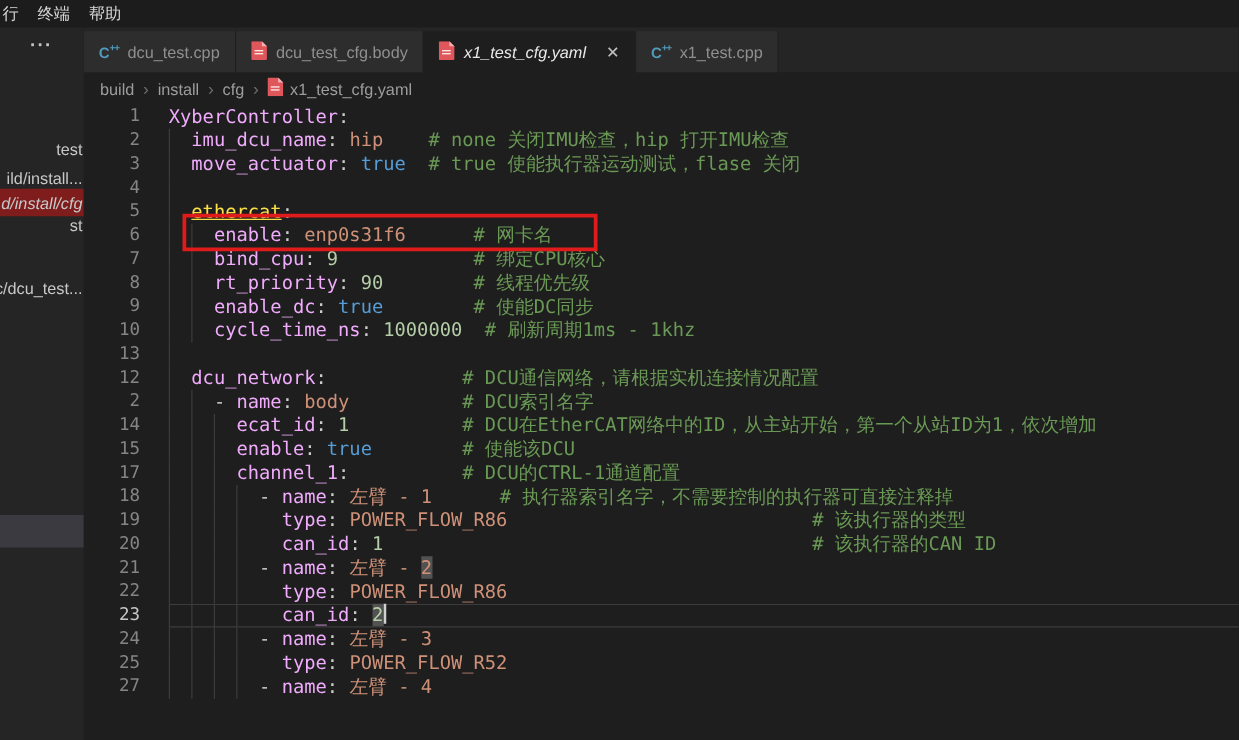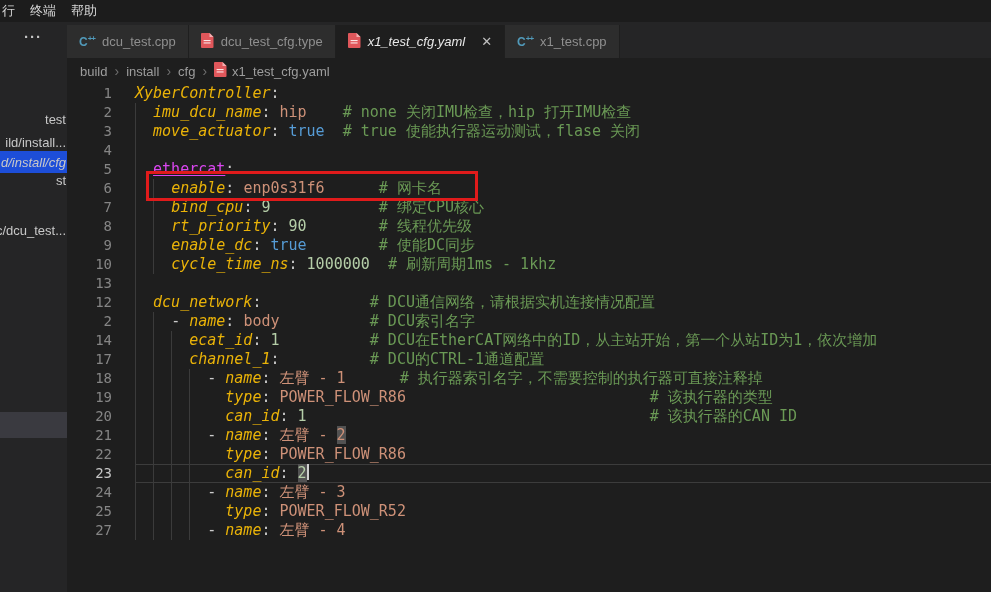--- a/index.html
+++ b/index.html
@@ -15,21 +15,21 @@
   
   .workbench { display:flex; height:570px; }
 
   
   .sidebar { width:67px; flex:none; background:#252526; position:relative; overflow:hidden; }
   .sb-dots { position:absolute; top:6px; left:24px; color:#c5c5c5; font-size:15px;
              font-weight:bold; letter-spacing:1px; cursor:pointer; }
   .sb-item { position:absolute; left:0; width:67px; height:22px; display:flex;
              justify-content:flex-end; align-items:center; overflow:hidden;
              white-space:nowrap; color:#c8c8c8; font-size:13px; padding-right:1px; cursor:pointer; }
-  .sb-item.selected { background:#1d4ed8; }
+  .sb-item.selected { background:#7f1d1d; }
   .sb-item.italic { font-style:italic; }
   .sb-emptybar { position:absolute; left:0; top:390px; width:67px; height:26px; background:#3a3a40; }
 
   
   .editor-col { flex:1; min-width:0; display:flex; flex-direction:column; }
 
   
   .tabbar { height:36px; background:#252526; display:flex; align-items:flex-end; }
   .tab { height:33px; display:flex; align-items:center; gap:7px; padding:0 12px;
          background:#2d2d2d; border-right:1px solid #1f1f1f;
@@ -50,22 +50,22 @@
   
   .code { position:relative; font-family:"DejaVu Sans Mono", monospace;
           font-size:15px; line-height:19px; }
   .line { display:flex; height:19px; white-space:pre; }
   .gutter { width:68px; flex:none; text-align:right; padding-right:23px;
             color:#858585; font-size:14px; }
   .line.active .gutter { color:#c6c6c6; }
   .ltext { flex:1; position:relative; }
   .line.active .ltext { box-shadow: inset 0 1px 0 #3c3c3c, inset 0 -1px 0 #3c3c3c; }
   .guide { position:absolute; top:0; width:1px; height:19px; background:#3b3b3b; }
-  .tok-k  { color:#eab308;font-style:italic; }
-  .tok-ku { color:#d946ef; text-decoration:underline; }
+  .tok-k  { color:#f0abfc; }
+  .tok-ku { color:#fde047; text-decoration:underline; }
   .tok-s  { color:#ce9178; }
   .tok-n  { color:#b5cea8; }
   .tok-b  { color:#569cd6; }
   .tok-c  { color:#6a9955; }
   .tok-p  { color:#cccccc; }
   .tok-hs { color:#ce9178; background:#525252; }
   .tok-hn { color:#b5cea8; background:#525252; }
   .cursor { display:inline-block; width:2px; height:16px; background:#d0d0d0;
             vertical-align:-2px; }
 
@@ -112,21 +112,21 @@
           <span><span class="icon-cpp">C<small>++</small></span></span>
           <span>dcu_test.cpp</span>
         </div>
         <div class="tab">
           <span><svg class="icon-yaml" viewBox="0 0 13 15">
               <path d="M1 0h7.5L12.5 4v10a1 1 0 0 1-1 1H1a1 1 0 0 1-1-1V1a1 1 0 0 1 1-1z" fill="#e0575b"></path>
               <path d="M8.5 0l4 4h-4z" fill="#f2b0b2"></path>
               <rect x="2.6" y="7" width="7" height="1.1" fill="#fff" opacity=".85"></rect>
               <rect x="2.6" y="9.4" width="7" height="1.1" fill="#fff" opacity=".85"></rect>
             </svg></span>
-          <span>dcu_test_cfg.type</span>
+          <span>dcu_test_cfg.body</span>
         </div>
         <div class="tab active">
           <span><svg class="icon-yaml" viewBox="0 0 13 15">
               <path d="M1 0h7.5L12.5 4v10a1 1 0 0 1-1 1H1a1 1 0 0 1-1-1V1a1 1 0 0 1 1-1z" fill="#e0575b"></path>
               <path d="M8.5 0l4 4h-4z" fill="#f2b0b2"></path>
               <rect x="2.6" y="7" width="7" height="1.1" fill="#fff" opacity=".85"></rect>
               <rect x="2.6" y="9.4" width="7" height="1.1" fill="#fff" opacity=".85"></rect>
             </svg></span>
           <span>x1_test_cfg.yaml</span>
           <span class="tab-close">✕</span>
@@ -161,20 +161,21 @@
         <div class="line"><span class="gutter">5</span><span class="ltext"><span class="guide" style="left: 0px;"></span>  <span class="tok-ku">ethercat</span><span class="tok-p">:</span></span></div>
         <div class="line"><span class="gutter">6</span><span class="ltext"><span class="guide" style="left: 0px;"></span><span class="guide" style="left: 18px;"></span>    <span class="tok-k">enable</span><span class="tok-p">:</span> <span class="tok-s">enp0s31f6</span>      <span class="tok-c"># 网卡名</span></span></div>
         <div class="line"><span class="gutter">7</span><span class="ltext"><span class="guide" style="left: 0px;"></span><span class="guide" style="left: 18px;"></span>    <span class="tok-k">bind_cpu</span><span class="tok-p">:</span> <span class="tok-n">9</span>            <span class="tok-c"># 绑定CPU核心</span></span></div>
         <div class="line"><span class="gutter">8</span><span class="ltext"><span class="guide" style="left: 0px;"></span><span class="guide" style="left: 18px;"></span>    <span class="tok-k">rt_priority</span><span class="tok-p">:</span> <span class="tok-n">90</span>        <span class="tok-c"># 线程优先级</span></span></div>
         <div class="line"><span class="gutter">9</span><span class="ltext"><span class="guide" style="left: 0px;"></span><span class="guide" style="left: 18px;"></span>    <span class="tok-k">enable_dc</span><span class="tok-p">:</span> <span class="tok-b">true</span>        <span class="tok-c"># 使能DC同步</span></span></div>
         <div class="line"><span class="gutter">10</span><span class="ltext"><span class="guide" style="left: 0px;"></span><span class="guide" style="left: 18px;"></span>    <span class="tok-k">cycle_time_ns</span><span class="tok-p">:</span> <span class="tok-n">1000000</span>  <span class="tok-c"># 刷新周期1ms - 1khz</span></span></div>
         <div class="line"><span class="gutter">13</span><span class="ltext"><span class="guide" style="left: 0px;"></span></span></div>
         <div class="line"><span class="gutter">12</span><span class="ltext"><span class="guide" style="left: 0px;"></span>  <span class="tok-k">dcu_network</span><span class="tok-p">:</span>            <span class="tok-c"># DCU通信网络，请根据实机连接情况配置</span></span></div>
         <div class="line"><span class="gutter">2</span><span class="ltext"><span class="guide" style="left: 0px;"></span><span class="guide" style="left: 18px;"></span>    <span class="tok-p">- </span><span class="tok-k">name</span><span class="tok-p">:</span> <span class="tok-s">body</span>          <span class="tok-c"># DCU索引名字</span></span></div>
         <div class="line"><span class="gutter">14</span><span class="ltext"><span class="guide" style="left: 0px;"></span><span class="guide" style="left: 18px;"></span><span class="guide" style="left: 36px;"></span>      <span class="tok-k">ecat_id</span><span class="tok-p">:</span> <span class="tok-n">1</span>          <span class="tok-c"># DCU在EtherCAT网络中的ID，从主站开始，第一个从站ID为1，依次增加</span></span></div>
+        <div class="line"><span class="gutter">15</span><span class="ltext"><span class="guide" style="left: 0px;"></span><span class="guide" style="left: 18px;"></span><span class="guide" style="left: 36px;"></span>      <span class="tok-k">enable</span><span class="tok-p">:</span> <span class="tok-b">true</span>        <span class="tok-c"># 使能该DCU</span></span></div>
         <div class="line"><span class="gutter">17</span><span class="ltext"><span class="guide" style="left: 0px;"></span><span class="guide" style="left: 18px;"></span><span class="guide" style="left: 36px;"></span>      <span class="tok-k">channel_1</span><span class="tok-p">:</span>          <span class="tok-c"># DCU的CTRL-1通道配置</span></span></div>
         <div class="line"><span class="gutter">18</span><span class="ltext"><span class="guide" style="left: 0px;"></span><span class="guide" style="left: 18px;"></span><span class="guide" style="left: 36px;"></span><span class="guide" style="left: 54px;"></span>        <span class="tok-p">- </span><span class="tok-k">name</span><span class="tok-p">:</span> <span class="tok-s">左臂 - 1</span>      <span class="tok-c"># 执行器索引名字，不需要控制的执行器可直接注释掉</span></span></div>
         <div class="line"><span class="gutter">19</span><span class="ltext"><span class="guide" style="left: 0px;"></span><span class="guide" style="left: 18px;"></span><span class="guide" style="left: 36px;"></span><span class="guide" style="left: 54px;"></span>          <span class="tok-k">type</span><span class="tok-p">:</span> <span class="tok-s">POWER_FLOW_R86</span>                           <span class="tok-c"># 该执行器的类型</span></span></div>
         <div class="line"><span class="gutter">20</span><span class="ltext"><span class="guide" style="left: 0px;"></span><span class="guide" style="left: 18px;"></span><span class="guide" style="left: 36px;"></span><span class="guide" style="left: 54px;"></span>          <span class="tok-k">can_id</span><span class="tok-p">:</span> <span class="tok-n">1</span>                                      <span class="tok-c"># 该执行器的CAN ID</span></span></div>
         <div class="line"><span class="gutter">21</span><span class="ltext"><span class="guide" style="left: 0px;"></span><span class="guide" style="left: 18px;"></span><span class="guide" style="left: 36px;"></span><span class="guide" style="left: 54px;"></span>        <span class="tok-p">- </span><span class="tok-k">name</span><span class="tok-p">:</span> <span class="tok-s">左臂 - </span><span class="tok-hs">2</span></span></div>
         <div class="line"><span class="gutter">22</span><span class="ltext"><span class="guide" style="left: 0px;"></span><span class="guide" style="left: 18px;"></span><span class="guide" style="left: 36px;"></span><span class="guide" style="left: 54px;"></span>          <span class="tok-k">type</span><span class="tok-p">:</span> <span class="tok-s">POWER_FLOW_R86</span></span></div>
         <div class="line active"><span class="gutter">23</span><span class="ltext"><span class="guide" style="left: 0px;"></span><span class="guide" style="left: 18px;"></span><span class="guide" style="left: 36px;"></span><span class="guide" style="left: 54px;"></span>          <span class="tok-k">can_id</span><span class="tok-p">:</span> <span class="tok-hn">2</span><span class="cursor"></span></span></div>
         <div class="line"><span class="gutter">24</span><span class="ltext"><span class="guide" style="left: 0px;"></span><span class="guide" style="left: 18px;"></span><span class="guide" style="left: 36px;"></span><span class="guide" style="left: 54px;"></span>        <span class="tok-p">- </span><span class="tok-k">name</span><span class="tok-p">:</span> <span class="tok-s">左臂 - 3</span></span></div>
         <div class="line"><span class="gutter">25</span><span class="ltext"><span class="guide" style="left: 0px;"></span><span class="guide" style="left: 18px;"></span><span class="guide" style="left: 36px;"></span><span class="guide" style="left: 54px;"></span>          <span class="tok-k">type</span><span class="tok-p">:</span> <span class="tok-s">POWER_FLOW_R52</span></span></div>
         <div class="line"><span class="gutter">27</span><span class="ltext"><span class="guide" style="left: 0px;"></span><span class="guide" style="left: 18px;"></span><span class="guide" style="left: 36px;"></span><span class="guide" style="left: 54px;"></span>        <span class="tok-p">- </span><span class="tok-k">name</span><span class="tok-p">:</span> <span class="tok-s">左臂 - 4</span></span></div>

